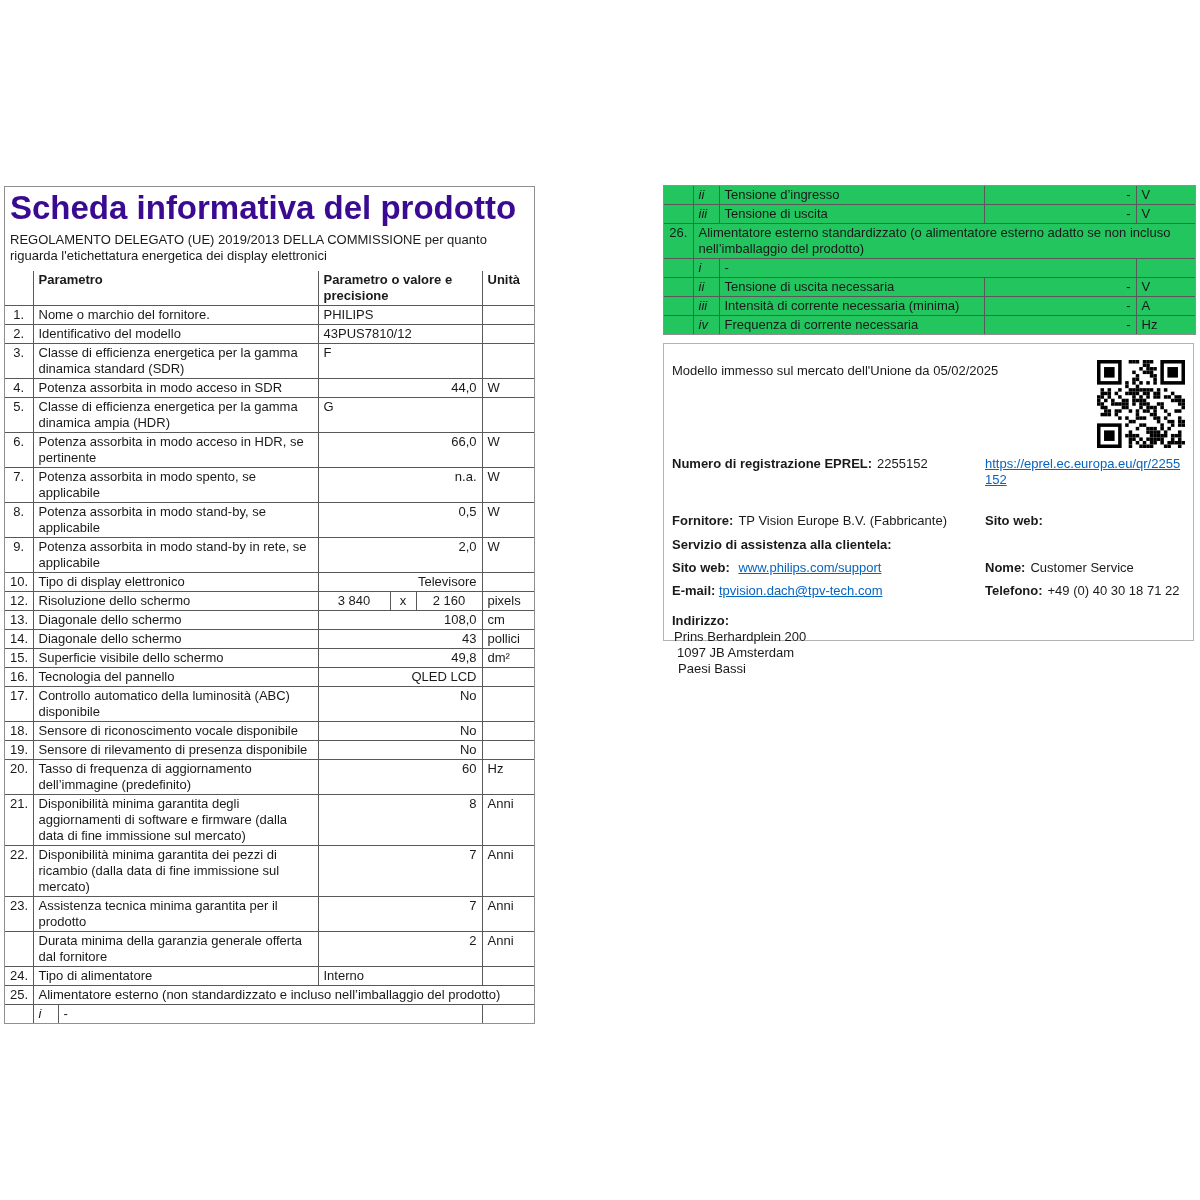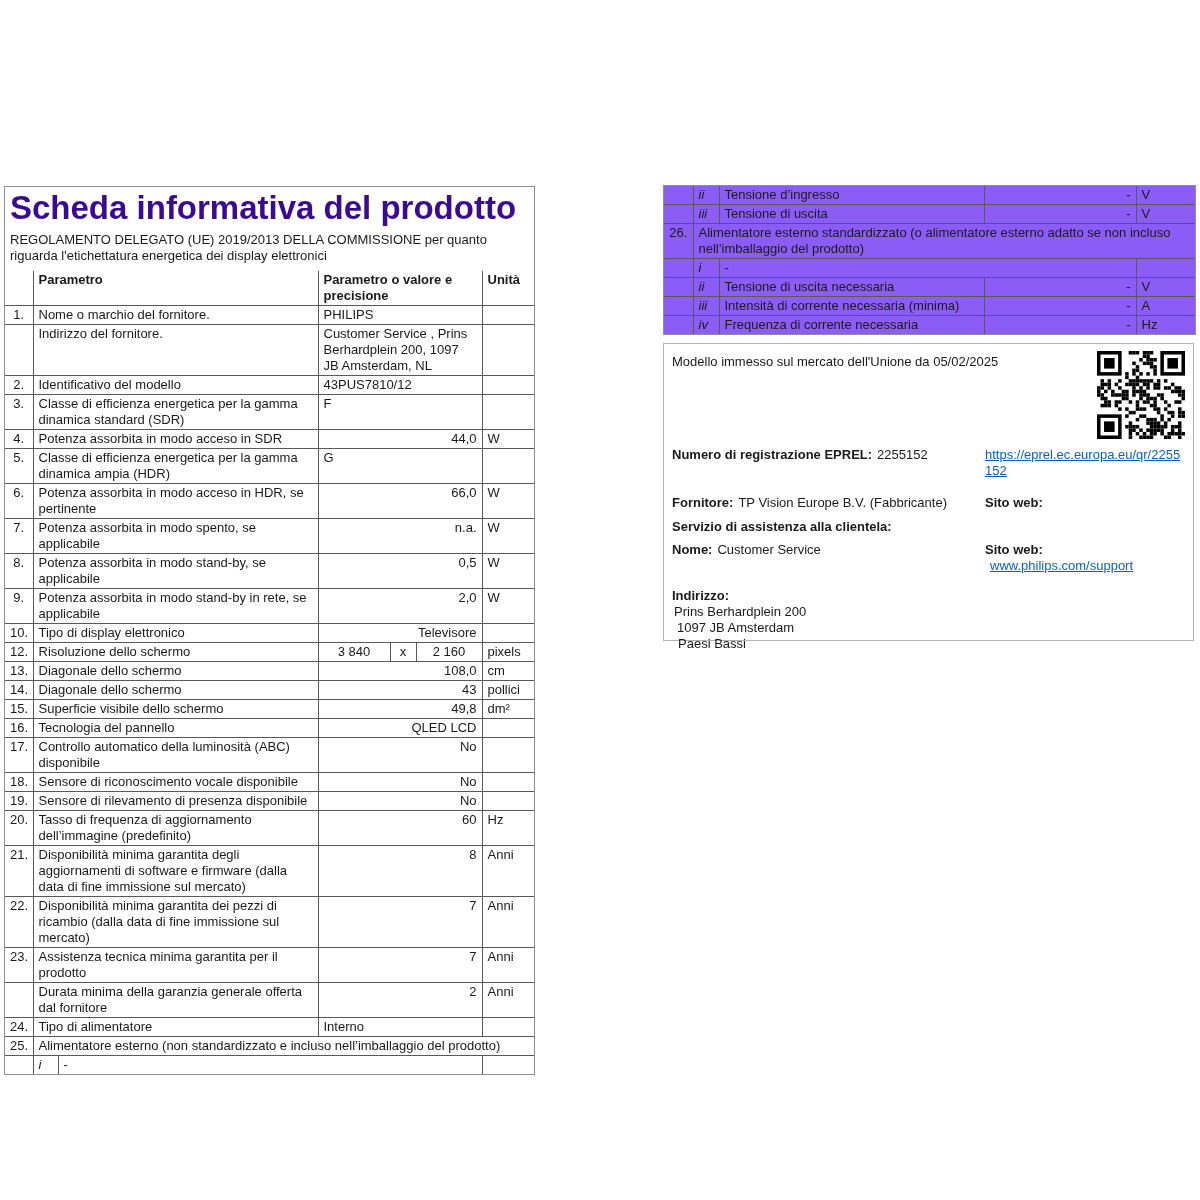--- a/index.html
+++ b/index.html
@@ -36,27 +36,27 @@
     padding:1px 5px;overflow:hidden;
   }
   table.fiche th{text-align:left;font-weight:bold;}
   td.num{padding:1px 2px 1px 7px;text-align:center;}
   td.val-right{text-align:right;}
   td.center,th.center{text-align:center;}
   td.sub-i{font-style:italic;padding:1px 2px 1px 8px;}
   
   .right-table-wrap{
     position:absolute;left:663px;top:185px;width:531px;
-    border:1px solid var(--border-outer);background:#8b5cf6;
+    border:1px solid var(--border-outer);background:#22c55e;
   }
   
   .info-box{
     position:absolute;left:663px;top:343px;width:531px;height:298px;
     border:1px solid var(--border-info);background:#fff;
-    padding:7px 8px;box-sizing:border-box;font-size:13px;line-height:16px;
+    padding:16px 8px;box-sizing:border-box;font-size:13px;line-height:16px;
   }
   .market-row{display:flex;justify-content:space-between;align-items:flex-start;min-height:90px;}
   .market-text{margin-top:3px;max-width:380px;}
   .qr-box{width:88px;height:88px;flex:0 0 auto;}
   .info-grid{display:grid;grid-template-columns:313px 1fr;margin-top:6px;}
   .b{font-weight:bold;}
   .lbl-gap{margin-left:5px;}
   a.link{color:var(--link);text-decoration:underline;cursor:pointer;}
   .url{word-break:break-all;display:inline-block;max-width:200px;}
   .heading-row{margin-top:8px;}
@@ -85,26 +85,20 @@
         <th colspan="2">Parametro</th>
         <th colspan="3">Parametro o valore e precisione</th>
         <th>Unità</th>
       </tr>
     </thead>
     <tbody id="left-tbody">
         <tr>
           <td class="num">1.</td>
           <td colspan="2">Nome o marchio del fornitore.</td>
           <td colspan="3">PHILIPS</td>
-          <td></td>
-        </tr>
-        <tr>
-          <td class="num"></td>
-          <td colspan="2">Indirizzo del fornitore.</td>
-          <td colspan="3">Customer Service , Prins Berhardplein 200, 1097 JB Amsterdam, NL</td>
           <td></td>
         </tr>
         <tr>
           <td class="num">2.</td>
           <td colspan="2">Identificativo del modello</td>
           <td colspan="3">43PUS7810/12</td>
           <td></td>
         </tr>
         <tr>
           <td class="num">3.</td>
@@ -534,41 +528,50 @@
 
   <div class="info-grid">
     <div>
       <span class="b">Numero di registrazione EPREL:</span><span class="lbl-gap">2255152</span>
     </div>
     <div>
       <a class="link url" href="#">https://eprel.ec.europa.eu/qr/2255152</a>
     </div>
   </div>
 
-  <div class="info-grid" style="margin-top:16px">
+  <div class="info-grid" style="margin-top:25px">
     <div>
       <span class="b">Fornitore:</span><span class="lbl-gap">TP Vision Europe B.V. (Fabbricante)</span>
     </div>
     <div>
       <span class="b">Sito web:</span>
     </div>
   </div>
 
   <div class="heading-row b">Servizio di assistenza alla clientela:</div>
 
   <div class="info-grid" style="margin-top:7px">
-    <div>
-      <span class="b">Nome:</span><span class="lbl-gap">Customer Service</span>
-    </div>
     <div>
       <span class="b">Sito web:</span>
       <a class="link lbl-gap" href="#">www.philips.com/support</a>
     </div>
+    <div>
+      <span class="b">Nome:</span><span class="lbl-gap">Customer Service</span>
+    </div>
   </div>
 
+  <div class="info-grid" style="margin-top:7px">
+    <div>
+      <span class="b">E-mail:</span>
+      <a class="link" href="#">tpvision.dach@tpv-tech.com</a>
+    </div>
+    <div>
+      <span class="b">Telefono:</span><span class="lbl-gap">+49 (0) 40 30 18 71 22</span>
+    </div>
+  </div>
 
   <div class="addr-block">
     <div class="b">Indirizzo:</div>
     <div class="addr-line" style="padding-left:2px">Prins Berhardplein 200</div>
     <div class="addr-line" style="padding-left:5px">1097 JB Amsterdam</div>
     <div class="addr-line" style="padding-left:6px">Paesi Bassi</div>
   </div>
 </section>
 
 </body></html>

